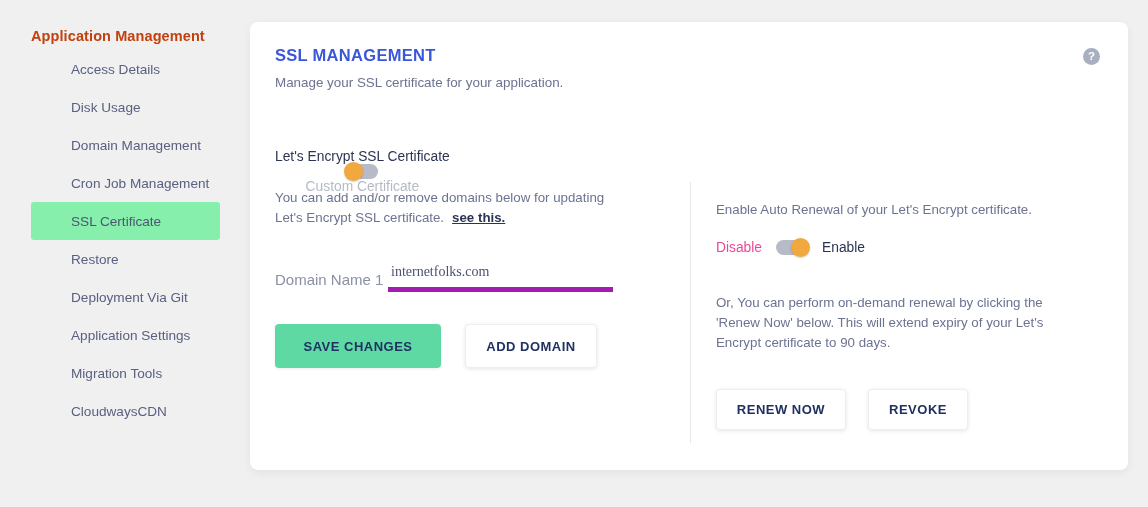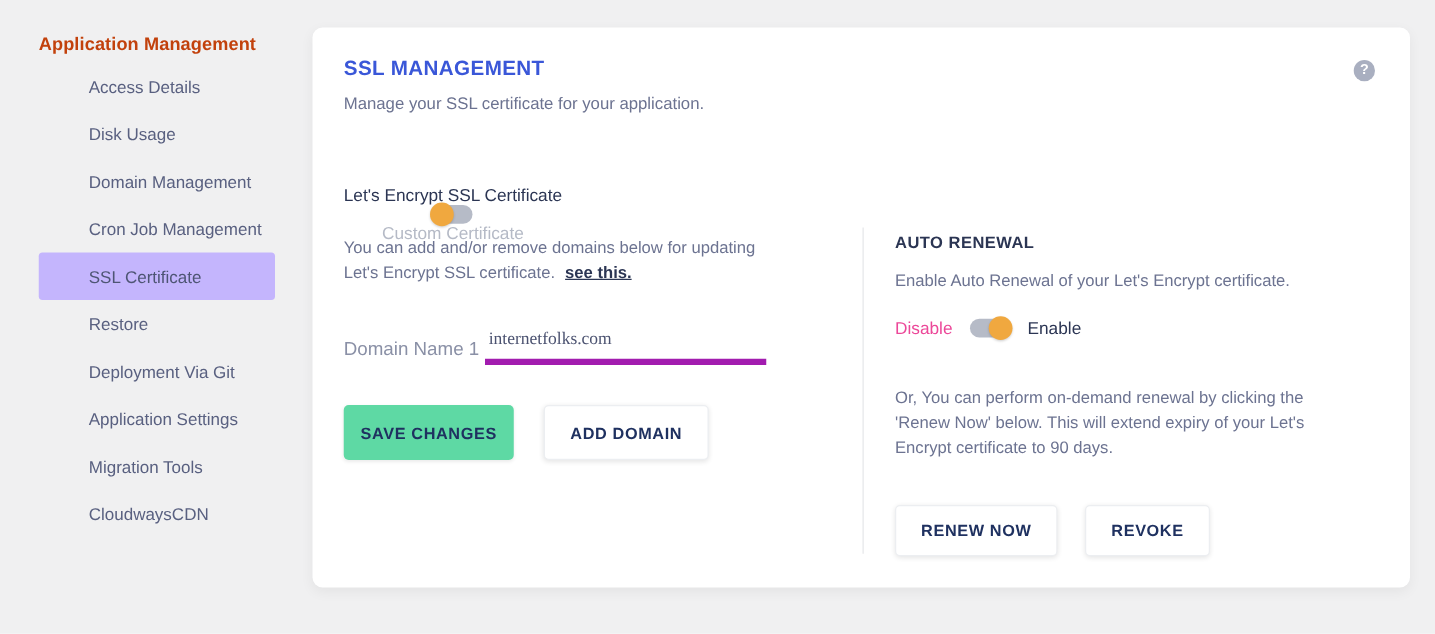--- a/index.html
+++ b/index.html
@@ -48,21 +48,21 @@
     align-items: center;
     padding-left: 40px;
     font-size: 13.6px;
     color: #596080;
     box-sizing: border-box;
     margin: 0 30px 0 31px;
     border-radius: 3px;
     cursor: pointer;
   }
   .nav-item.active {
-    background: #c4b5fd;
+    background: #86efac;
     color: #4e5574;
   }
 
   
   .card {
     position: absolute;
     left: 250px;
     top: 22px;
     width: 878px;
     height: 448px;
@@ -214,21 +214,21 @@
     letter-spacing: 0.5px;
     color: #1f3160;
     border-radius: 4px;
     cursor: pointer;
     display: flex;
     align-items: center;
     justify-content: center;
     box-sizing: border-box;
   }
   .btn-save {
-    width: 136px;
+    width: 166px;
     height: 44px;
     background: #5ed9a4;
     border: none;
     box-shadow: 0 1px 3px rgba(0,0,0,0.08);
   }
   .btn-white {
     background: #ffffff;
     border: 1px solid #eceef1;
     box-shadow: 0 1px 4px rgba(0,0,0,0.10);
   }
@@ -338,21 +338,20 @@
         <input class="domain-input" type="text" value="internetfolks.com" style="">
       </div>
 
       <div class="btn-row">
         <button class="btn btn-save">SAVE CHANGES</button>
         <button class="btn btn-white btn-add">ADD DOMAIN</button>
       </div>
     </div>
 
     <div class="col-right">
-      <div class="section-title">AUTO RENEWAL</div>
       <div class="section-sub">Enable Auto Renewal of your Let's Encrypt certificate.</div>
 
       <div class="renew-row">
         <span class="renew-label-off">Disable</span>
         <span class="switch right">
           <span class="knob"></span>
         </span>
         <span class="renew-label-on">Enable</span>
       </div>
 

